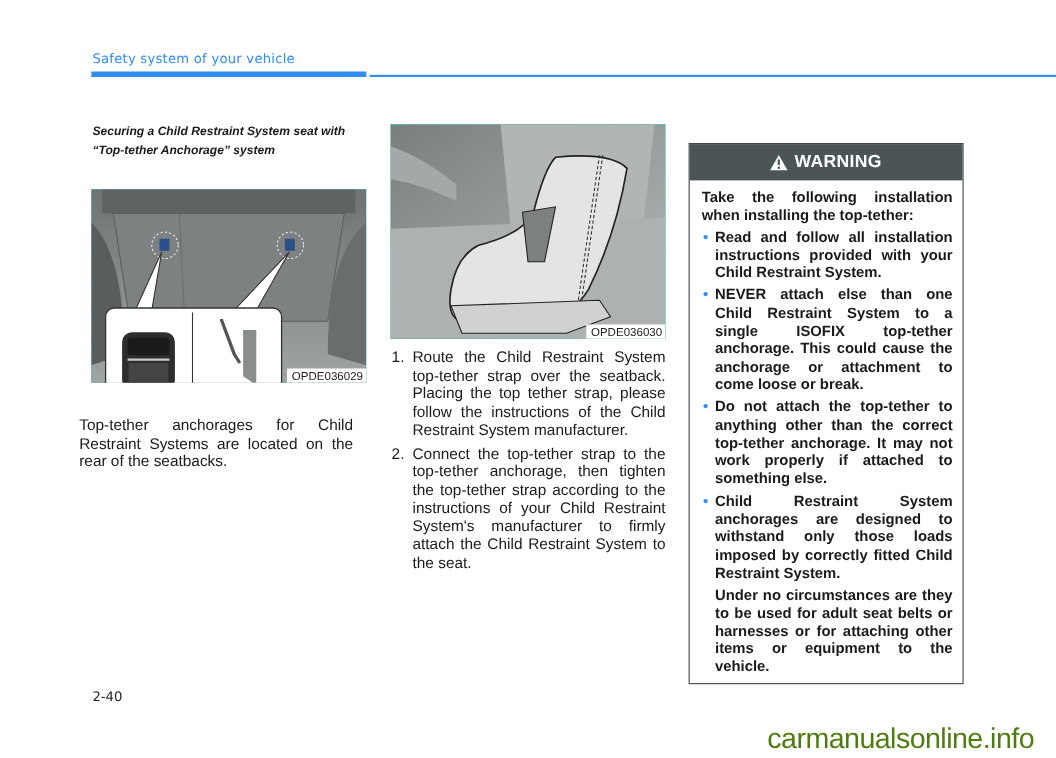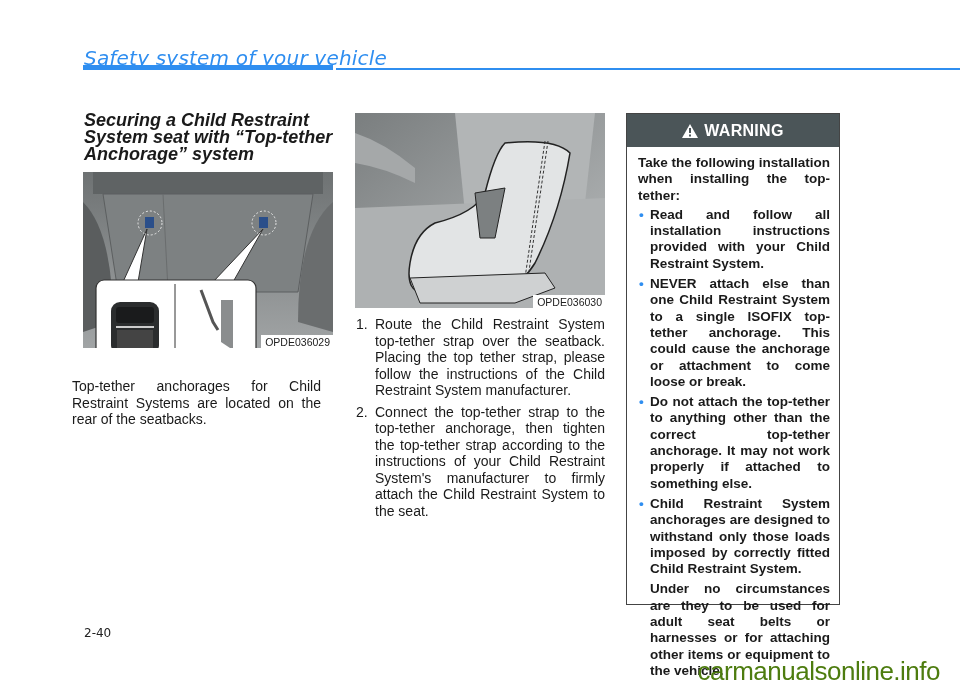--- a/index.html
+++ b/index.html
@@ -1,31 +1,31 @@
 <!DOCTYPE html>
 <html><head>
 <meta charset="utf-8">
 <style>
   html, body { margin:0; padding:0; }
   body { width:960px; height:689px; background:#ffffff; position:relative; overflow:hidden;
          font-family:"Liberation Sans", sans-serif; color:#1a1a1a; }
   .section-title { position:absolute; left:84px; top:46px; font-family:"DejaVu Sans", sans-serif;
-                   font-size:20px; color:#2f8ef0; letter-spacing:0.2px;font-style:italic; }
+                   font-size:12px; color:#2f8ef0; letter-spacing:0.2px; }
   .title-bar-thick { position:absolute; left:83px; top:65px; width:250px; height:5px; background:#2f8ef0; }
   .title-bar-thin { position:absolute; left:336px; top:68px; width:624px; height:2px; background:#2f8ef0; }
 
-  .col1-heading { position:absolute; left:84px; top:112px; width:260px; font-size:18px; font-weight:bold;
+  .col1-heading { position:absolute; left:84px; top:112px; width:260px; font-size:11px; font-weight:bold;
                   font-style:italic; line-height:17px; color:#1a1a1a; }
   .figure { position:absolute; background:#14b8a6; overflow:hidden; }
   .fig-label { position:absolute; right:0; bottom:0; background:#fff; font-size:10.5px; padding:1px 3px 0 4px; color:#222; }
   .para { position:absolute; font-size:14px; line-height:16.5px; text-align:justify; color:#1a1a1a; }
   .step { position:relative; padding-left:19px; margin-bottom:5px; text-align:justify; }
   .step .num { position:absolute; left:0; top:0; }
 
-  .warn-box { position:absolute; left:626px; top:113px; width:214px; height:492px; border:1.5px solid #444; box-sizing:border-box; background:#fff; }
+  .warn-box { position:absolute; left:626px; top:130px; width:250px; height:492px; border:1.5px solid #444; box-sizing:border-box; background:#fff; }
   .warn-head { height:33px; background:#4b5558; color:#fff; display:flex; align-items:center; justify-content:center;
                font-size:16px; font-weight:bold; letter-spacing:0.3px; }
   .warn-head svg { margin-right:6px; }
   .warn-body { padding:8px 9px 0 11px; font-size:13.5px; font-weight:bold; line-height:16.3px; color:#1a1a1a; }
   .warn-intro { text-align:justify; margin-bottom:3px; }
   .bullet { position:relative; padding-left:12px; margin-bottom:4px; text-align:justify; }
   .bullet .dot { position:absolute; left:1px; top:0; color:#2f8ef0; }
   .bullet-extra { padding-left:12px; text-align:justify; margin-top:4px; }
 
   .page-num { position:absolute; left:84px; top:626px; font-family:"DejaVu Sans", sans-serif; font-size:12px; color:#222;text-align:right; }

